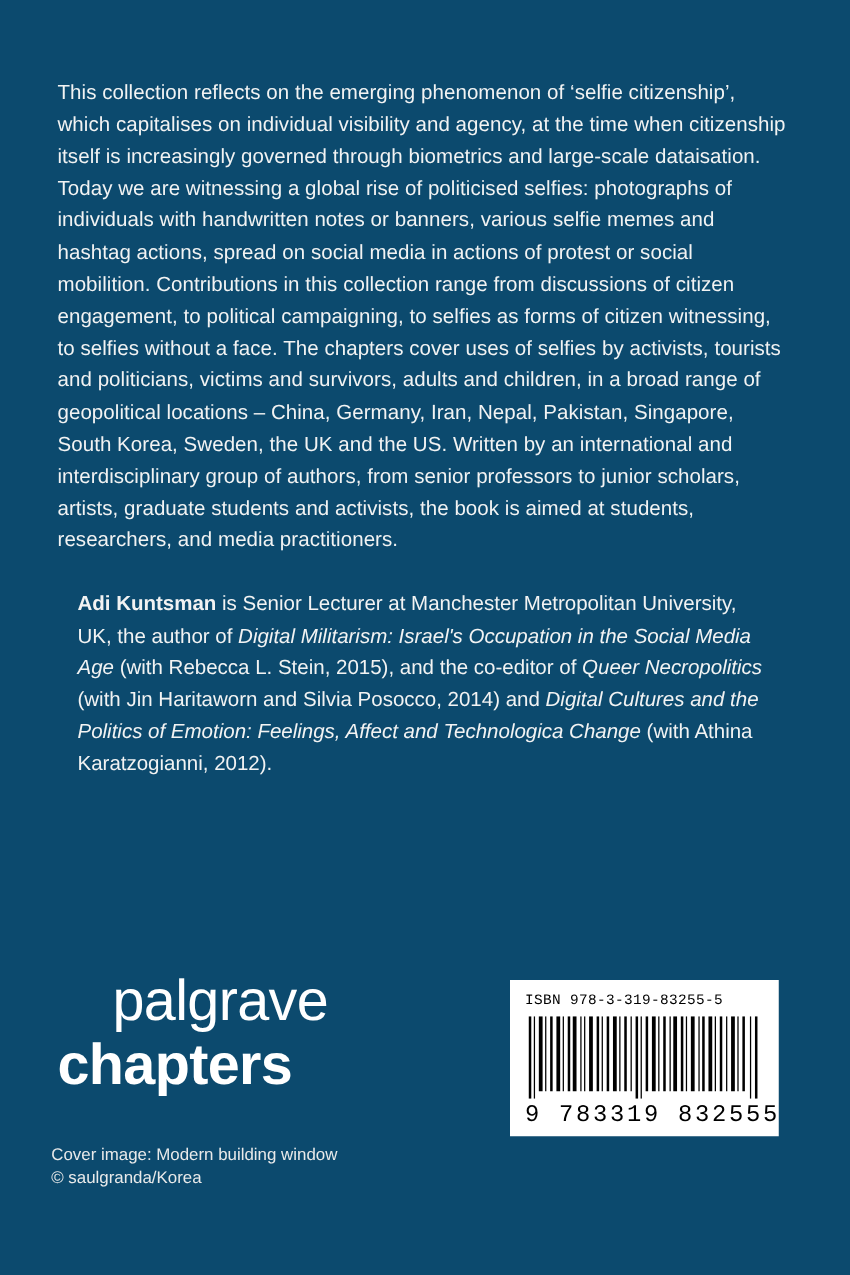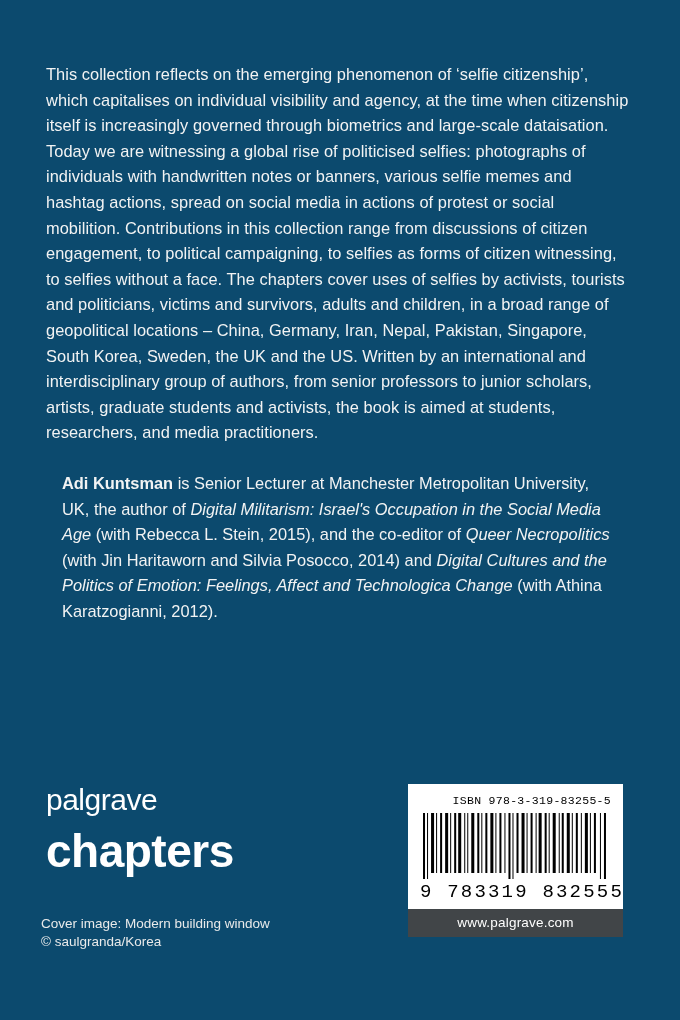--- a/index.html
+++ b/index.html
@@ -50,24 +50,25 @@
   .bio i { font-style: italic; }
 
   
   .logo {
     position: absolute;
     left: 46px;
     top: 775px;
     color: #ffffff;
   }
   .logo .line1 {
-    font-size: 30px;
+    font-size: 46px;
     line-height: 50px;
     font-weight: normal;
     letter-spacing: -0.5px;
+    margin-left: 44px;
   }
   .logo .line2 {
     font-size: 46px;
     line-height: 52px;
     font-weight: bold;
     letter-spacing: -0.5px;
   }
 
   
   .credit {
@@ -90,21 +91,21 @@
   }
   .barcode-inner {
     padding: 10px 12px 6px 12px;
     background: #ffffff;
   }
   .isbn-text {
     font-family: "Liberation Mono", monospace;
     font-size: 11.5px;
     color: #000000;
     letter-spacing: 0.3px;
-    text-align: right;
+    text-align: left;
     margin-bottom: 6px;
     white-space: nowrap;
   }
   .bars {
     height: 66px;
     width: 100%;
     display: block;
   }
   .isbn-digits {
     font-family: "Liberation Mono", monospace;
@@ -193,16 +194,15 @@
           <rect x="160" y="0" width="1" height="60"></rect>
           <rect x="164" y="0" width="3" height="60"></rect>
           <rect x="169" y="0" width="1" height="60"></rect>
           <rect x="173" y="0" width="2" height="60"></rect>
           <rect x="179" y="0" width="1" height="66"></rect>
           <rect x="183" y="0" width="2" height="66"></rect>
         </g>
       </svg>
       <div class="isbn-digits">9 783319 832555</div>
     </div>
-    <div class="url-bar">www.palgrave.com</div>
   </div>
 
 </div>
 
 </body></html>

